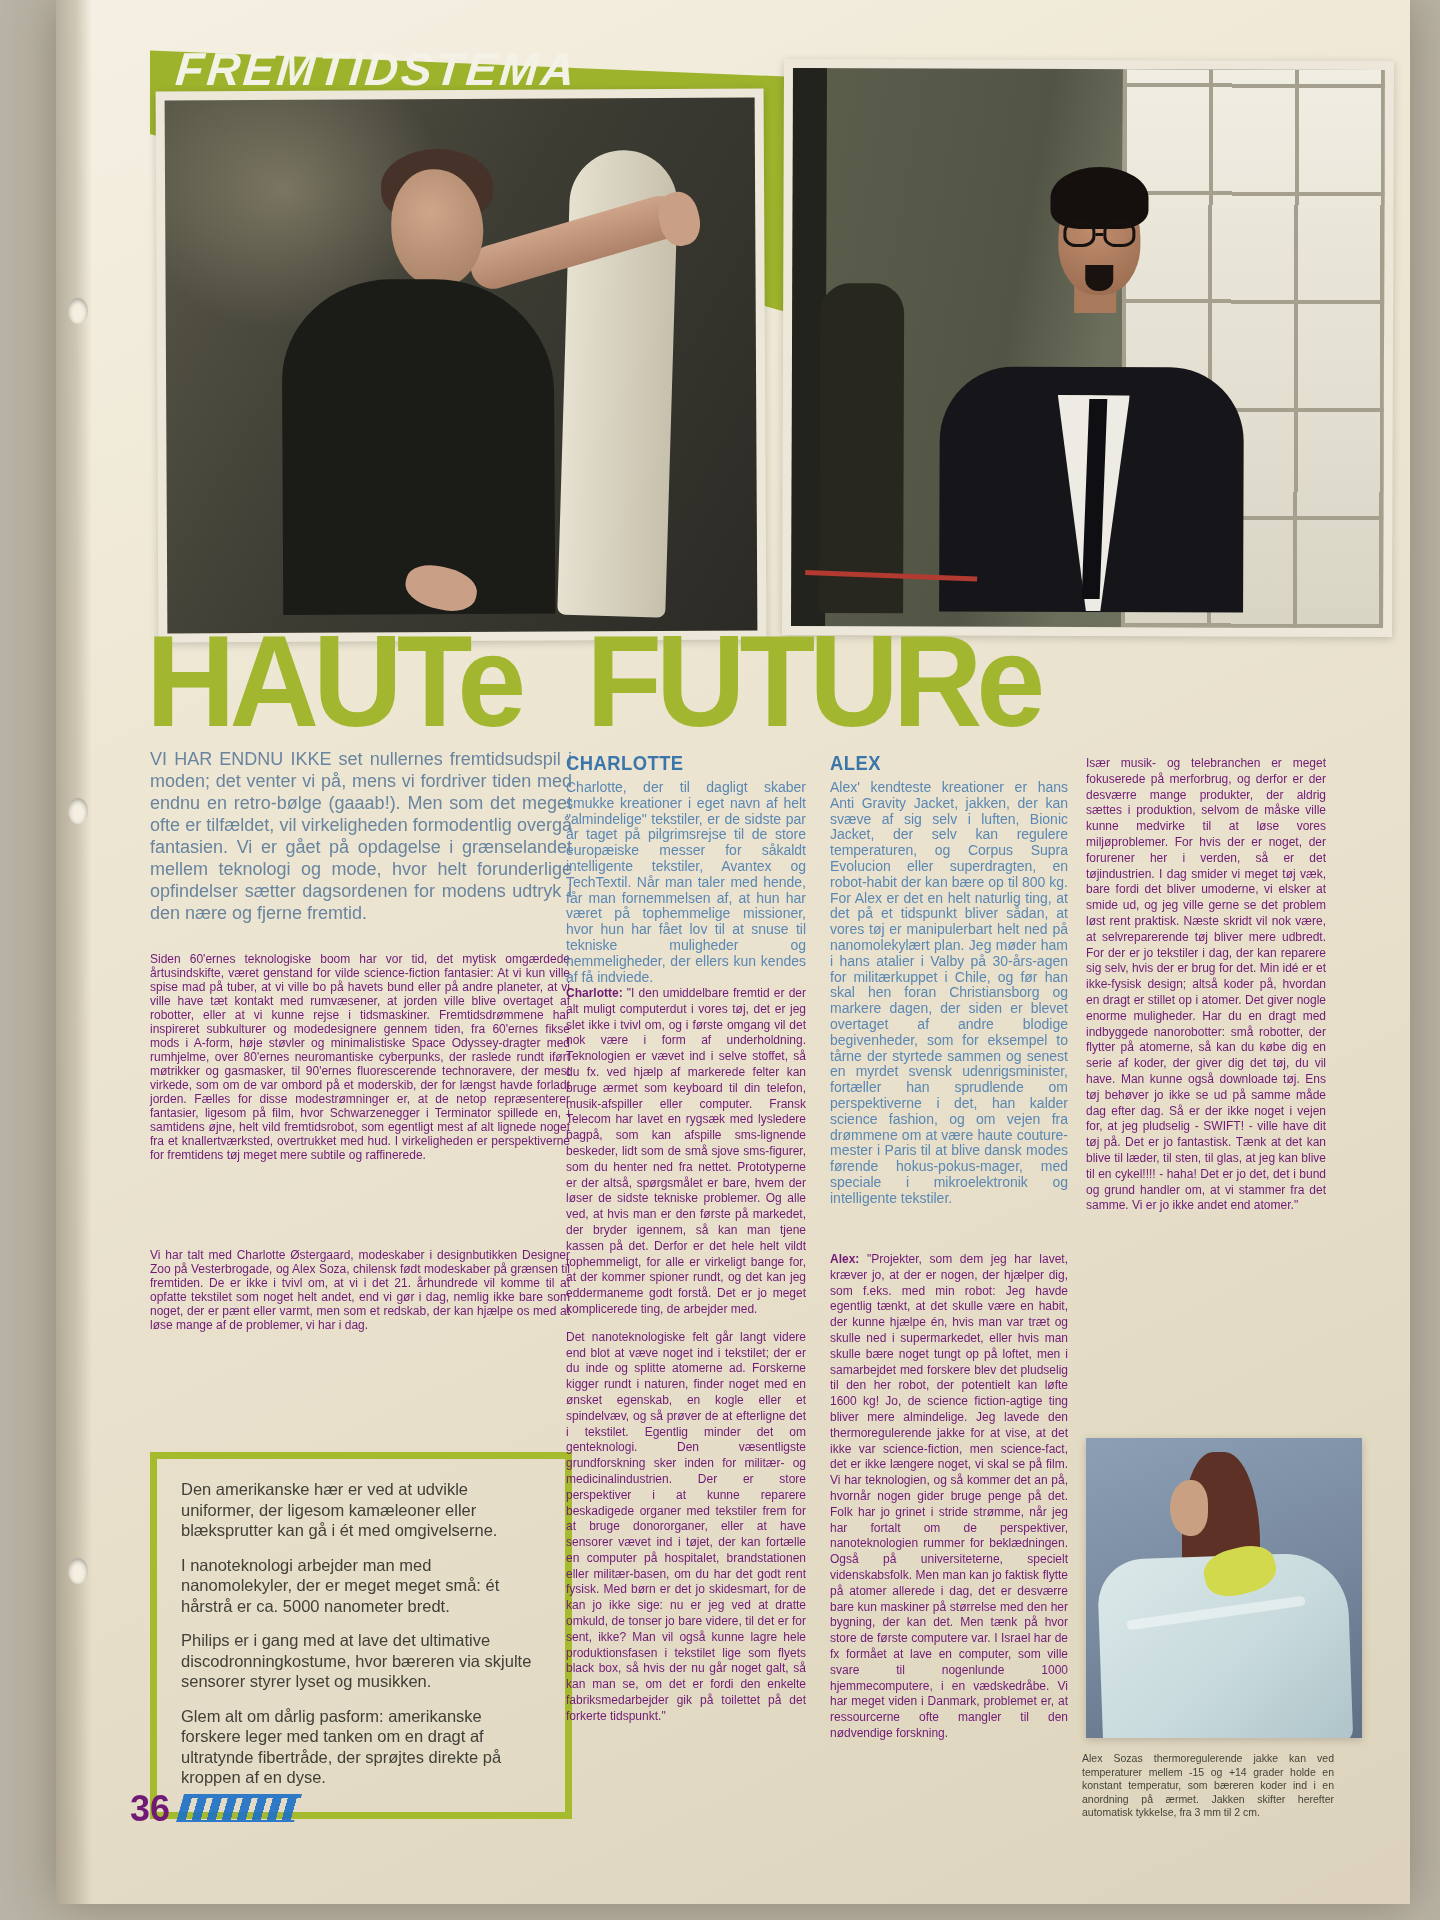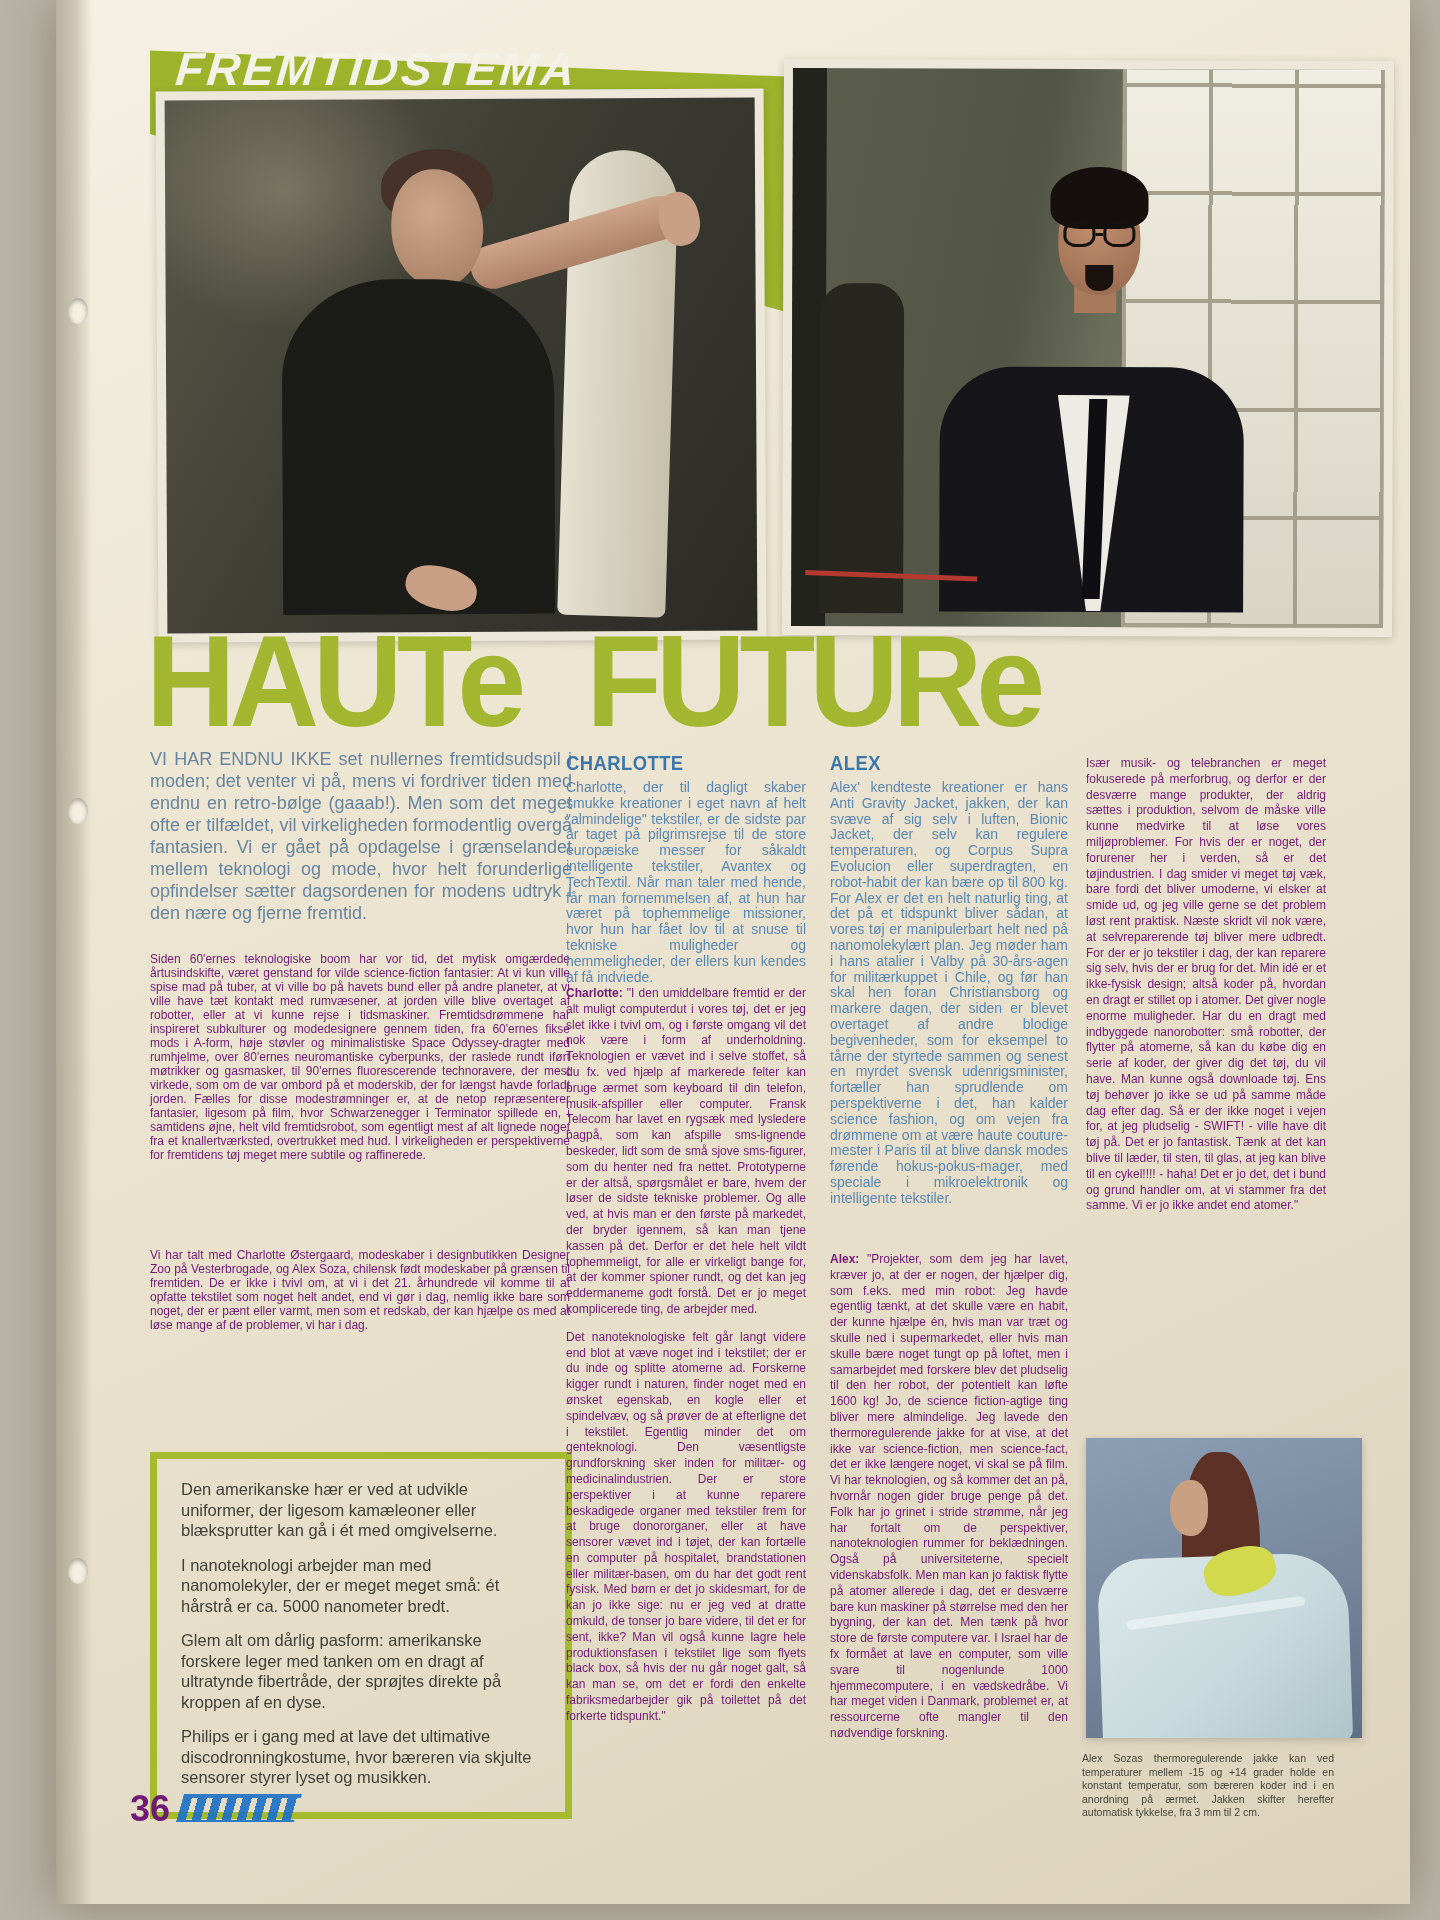--- a/index.html
+++ b/index.html
@@ -148,22 +148,22 @@
     <span>HAUTe</span>
     <span>FUTURe</span>
   </div>
 
   <div class="c-intro1">VI HAR ENDNU IKKE set nullernes fremtidsudspil i moden; det venter vi på, mens vi fordriver tiden med endnu en retro-bølge (gaaab!). Men som det meget ofte er tilfældet, vil virkeligheden formodentlig overgå fantasien. Vi er gået på opdagelse i grænselandet mellem teknologi og mode, hvor helt forunderlige opfindelser sætter dagsordenen for modens udtryk i den nære og fjerne fremtid.</div>
   <div class="c1p bodytxt" style="top:952px;">Siden 60'ernes teknologiske boom har vor tid, det mytisk omgærdede årtusindskifte, været genstand for vilde science-fiction fantasier: At vi kun ville spise mad på tuber, at vi ville bo på havets bund eller på andre planeter, at vi ville have tæt kontakt med rumvæsener, at jorden ville blive overtaget af robotter, eller at vi kunne rejse i tidsmaskiner. Fremtidsdrømmene har inspireret subkulturer og modedesignere gennem tiden, fra 60'ernes fikse mods i A-form, høje støvler og minimalistiske Space Odyssey-dragter med rumhjelme, over 80'ernes neuromantiske cyberpunks, der raslede rundt iført møtrikker og gasmasker, til 90'ernes fluorescerende technoravere, der mest virkede, som om de var ombord på et moderskib, der for længst havde forladt jorden. Fælles for disse modestrømninger er, at de netop repræsenterer fantasier, ligesom på film, hvor Schwarzenegger i Terminator spillede en, i samtidens øjne, helt vild fremtidsrobot, som egentligt mest af alt lignede noget fra et knallertværksted, overtrukket med hud. I virkeligheden er perspektiverne for fremtidens tøj meget mere subtile og raffinerede.</div>
   <div class="c1p bodytxt" style="top:1248px;">Vi har talt med Charlotte Østergaard, modeskaber i designbutikken Designer Zoo på Vesterbrogade, og Alex Soza, chilensk født modeskaber på grænsen til fremtiden. De er ikke i tvivl om, at vi i det 21. århundrede vil komme til at opfatte tekstilet som noget helt andet, end vi gør i dag, nemlig ikke bare som noget, der er pænt eller varmt, men som et redskab, der kan hjælpe os med at løse mange af de problemer, vi har i dag.</div>
   <div class="greenbox">
     <p>Den amerikanske hær er ved at udvikle uniformer, der ligesom kamæleoner eller blæksprutter kan gå i ét med omgivelserne.</p>
     <p>I nanoteknologi arbejder man med nanomolekyler, der er meget meget små: ét hårstrå er ca. 5000 nanometer bredt.</p>
+    <p>Philips er i gang med at lave det ultimative discodronningkostume, hvor bæreren via skjulte sensorer styrer lyset og musikken.</p>
     <p>Glem alt om dårlig pasform: amerikanske forskere leger med tanken om en dragt af ultratynde fibertråde, der sprøjtes direkte på kroppen af en dyse.</p>
-    <p>Philips er i gang med at lave det ultimative discodronningkostume, hvor bæreren via skjulte sensorer styrer lyset og musikken.</p>
   </div>
 
   <div class="colhead" style="left:566px;top:752px;">CHARLOTTE</div>
   <div class="bluetxt" style="left:566px;top:780px;width:240px;">Charlotte, der til dagligt skaber smukke kreationer i eget navn af helt "almindelige" tekstiler, er de sidste par år taget på pilgrimsrejse til de store europæiske messer for såkaldt intelligente tekstiler, Avantex og TechTextil. Når man taler med hende, får man fornemmelsen af, at hun har været på tophemmelige missioner, hvor hun har fået lov til at snuse til tekniske muligheder og hemmeligheder, der ellers kun kendes af få indviede.</div>
   <div class="colbody bodytxt" style="left:566px;top:986px;width:240px;">
     <p><span class="lead">Charlotte:</span> <span>"I den umiddelbare fremtid er der alt muligt computerdut i vores tøj, det er jeg slet ikke i tvivl om, og i første omgang vil det nok være i form af underholdning. Teknologien er vævet ind i selve stoffet, så du fx. ved hjælp af markerede felter kan bruge ærmet som keyboard til din telefon, musik-afspiller eller computer. Fransk Telecom har lavet en rygsæk med lysledere bagpå, som kan afspille sms-lignende beskeder, lidt som de små sjove sms-figurer, som du henter ned fra nettet. Prototyperne er der altså, spørgsmålet er bare, hvem der løser de sidste tekniske problemer. Og alle ved, at hvis man er den første på markedet, der bryder igennem, så kan man tjene kassen på det. Derfor er det hele helt vildt tophemmeligt, for alle er virkeligt bange for, at der kommer spioner rundt, og det kan jeg eddermaneme godt forstå. Det er jo meget komplicerede ting, de arbejder med.</span></p>
     <p>Det nanoteknologiske felt går langt videre end blot at væve noget ind i tekstilet; der er du inde og splitte atomerne ad. Forskerne kigger rundt i naturen, finder noget med en ønsket egenskab, en kogle eller et spindelvæv, og så prøver de at efterligne det i tekstilet. Egentlig minder det om genteknologi. Den væsentligste grundforskning sker inden for militær- og medicinalindustrien. Der er store perspektiver i at kunne reparere beskadigede organer med tekstiler frem for at bruge donororganer, eller at have sensorer vævet ind i tøjet, der kan fortælle en computer på hospitalet, brandstationen eller militær-basen, om du har det godt rent fysisk. Med børn er det jo skidesmart, for de kan jo ikke sige: nu er jeg ved at dratte omkuld, de tonser jo bare videre, til det er for sent, ikke? Man vil også kunne lagre hele produktionsfasen i tekstilet lige som flyets black box, så hvis der nu går noget galt, så kan man se, om det er fordi den enkelte fabriksmedarbejder gik på toilettet på det forkerte tidspunkt."</p>
   </div>
 
   <div class="colhead" style="left:830px;top:752px;">ALEX</div>

